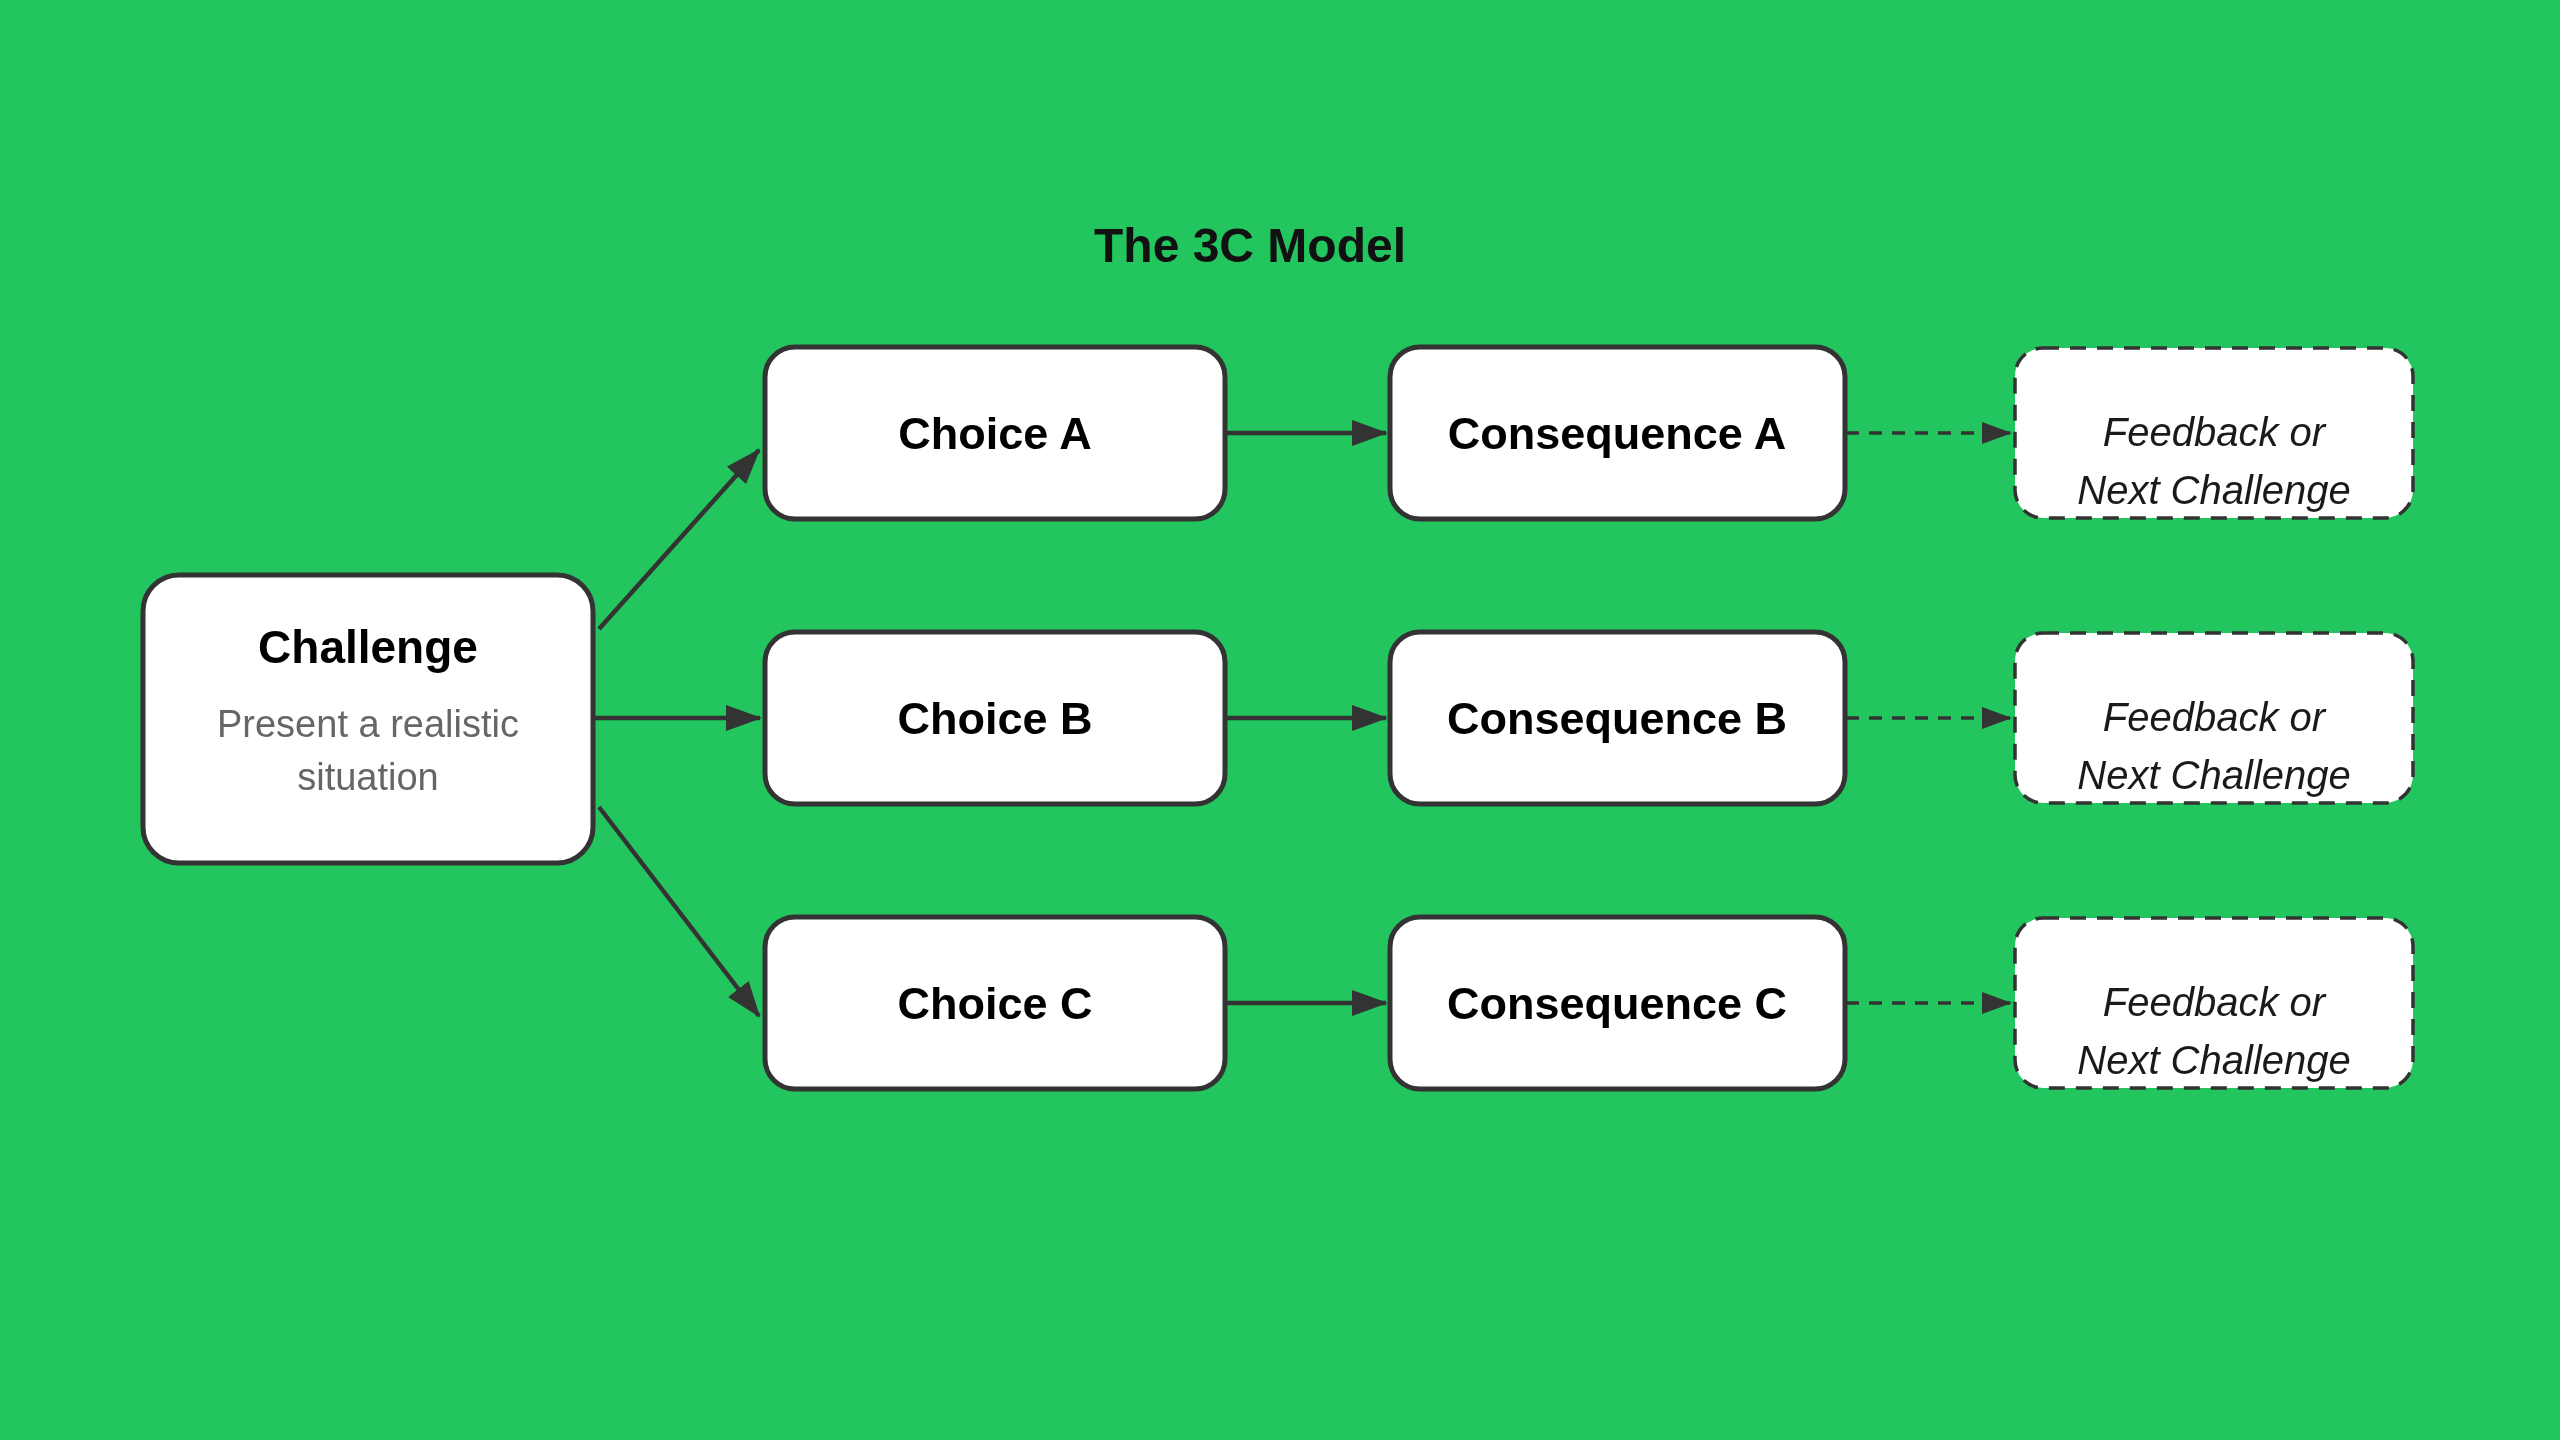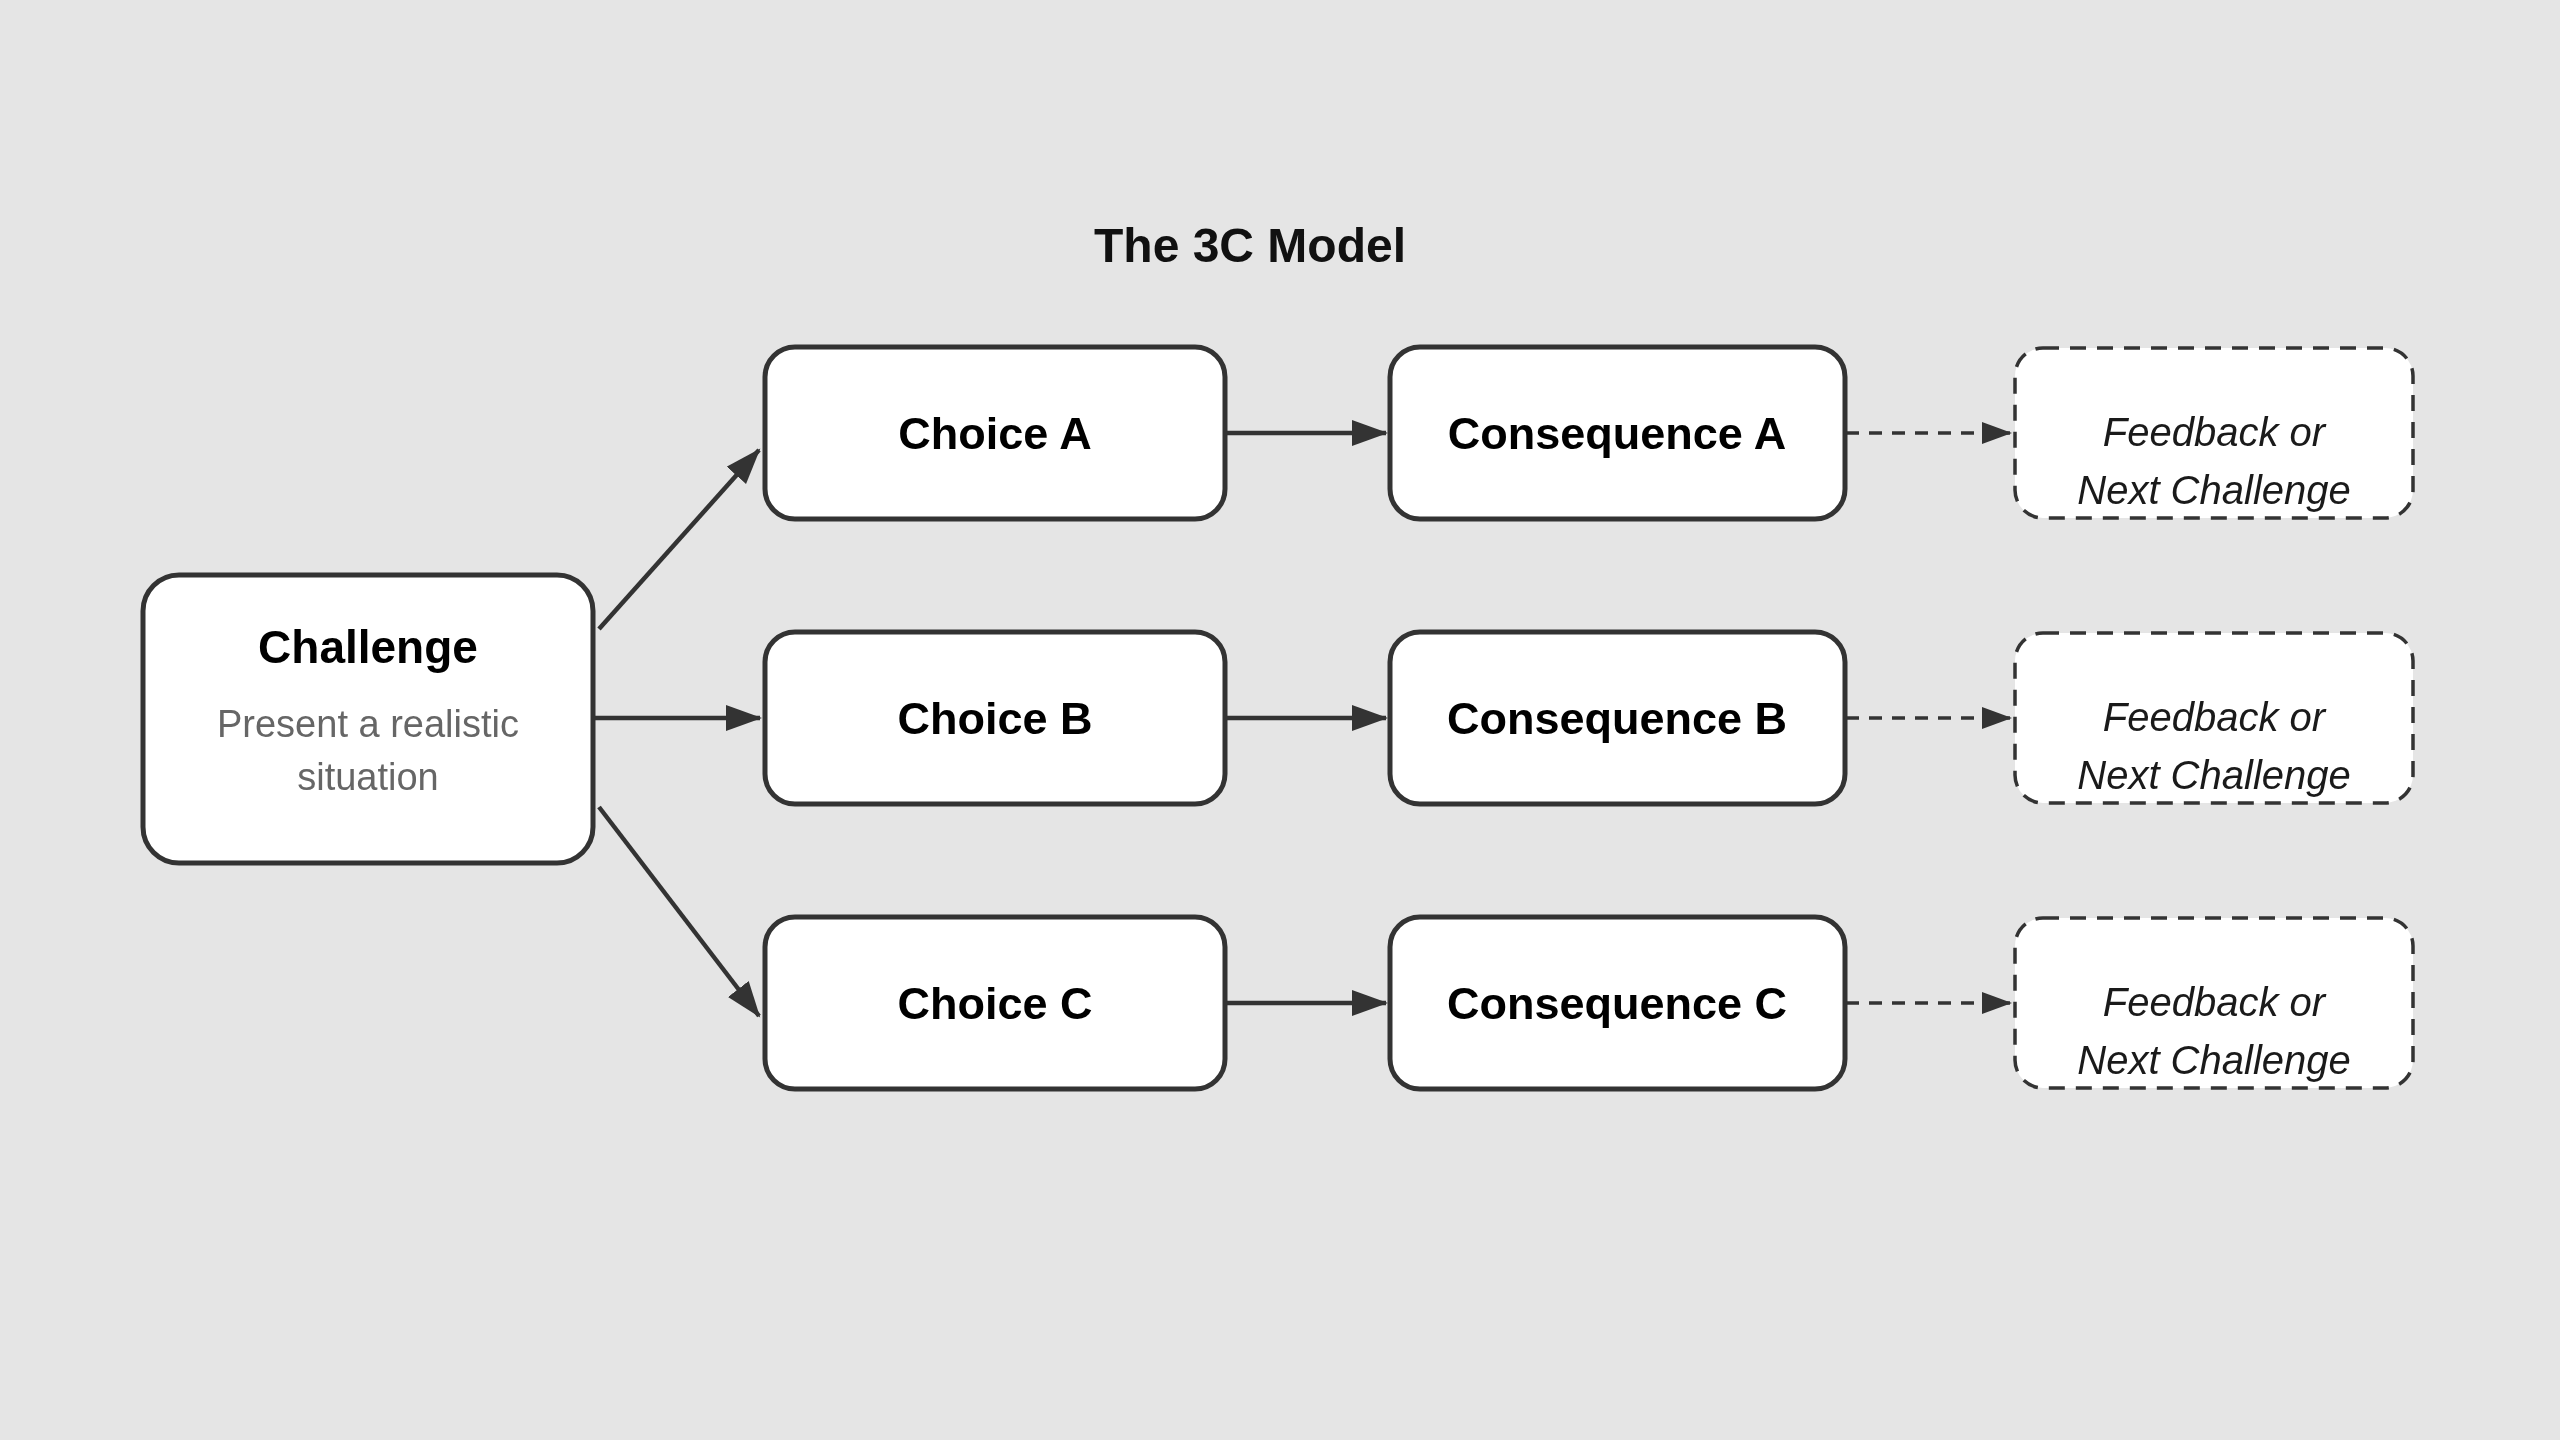--- a/index.html
+++ b/index.html
@@ -7,21 +7,21 @@
     padding: 0;
     background: #ffffff;
     width: 2560px;
     height: 1440px;
     overflow: hidden;
   }
   .canvas {
     width: 2560px;
     height: 1440px;
     position: relative;
-    background: #e5e5e5;
+    background: #22c55e;
   }
   svg { display: block; }
   text {
     font-family: "Liberation Sans", sans-serif;
   }
   .title-text {
     font-size: 48px;
     font-weight: bold;
     fill: #111111;
   }

